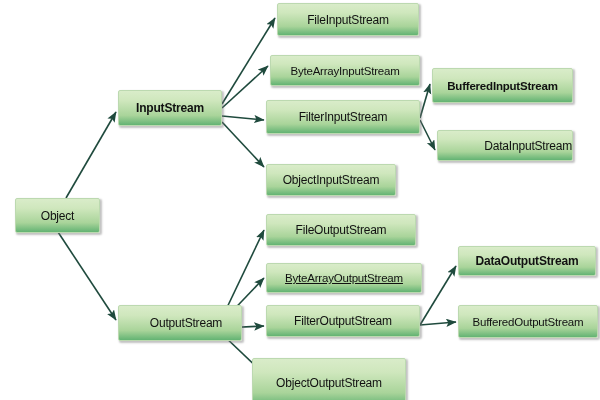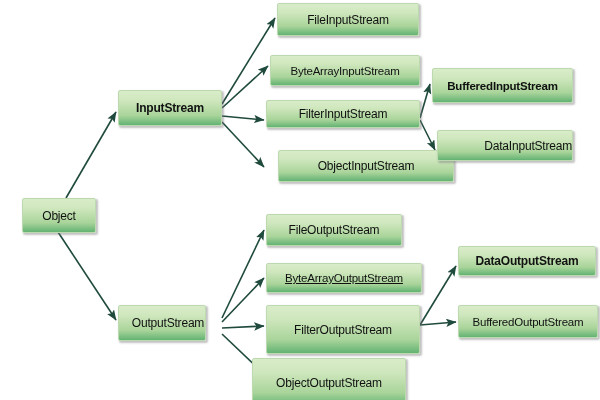--- a/index.html
+++ b/index.html
@@ -63,54 +63,54 @@
         <line x1="420" y1="120" x2="435" y2="150" stroke="#1f4a3d" stroke-width="1.6" marker-end="url(#arrowhead)"></line>
         <line x1="222" y1="318" x2="264" y2="230" stroke="#1f4a3d" stroke-width="1.6" marker-end="url(#arrowhead)"></line>
         <line x1="222" y1="322" x2="264" y2="278" stroke="#1f4a3d" stroke-width="1.6" marker-end="url(#arrowhead)"></line>
         <line x1="222" y1="328" x2="264" y2="326" stroke="#1f4a3d" stroke-width="1.6" marker-end="url(#arrowhead)"></line>
         <line x1="222" y1="334" x2="264" y2="374" stroke="#1f4a3d" stroke-width="1.6" marker-end="url(#arrowhead)"></line>
         <line x1="420" y1="325" x2="456" y2="266" stroke="#1f4a3d" stroke-width="1.6" marker-end="url(#arrowhead)"></line>
         <line x1="420" y1="325" x2="456" y2="322" stroke="#1f4a3d" stroke-width="1.6" marker-end="url(#arrowhead)"></line>
       </g>
   </svg>
   <div id="node-layer">
-      <div class="node" style="left: 22px; top: 198px; width: 74px; height: 35px;">
+      <div class="node" style="left: 15px; top: 198px; width: 85px; height: 35px;">
         <span>Object</span>
       </div>
       <div class="node" style="left: 118px; top: 90px; width: 104px; height: 36px; font-weight: bold;">
         <span>InputStream</span>
       </div>
-      <div class="node" style="left: 118px; top: 305px; width: 88px; height: 36px; padding-left: 12px;">
+      <div class="node" style="left: 118px; top: 305px; width: 124px; height: 36px; padding-left: 12px;">
         <span>OutputStream</span>
       </div>
       <div class="node" style="left: 277px; top: 3px; width: 142px; height: 33px;">
         <span>FileInputStream</span>
       </div>
       <div class="node small" style="left: 270px; top: 55px; width: 150px; height: 31px;">
         <span>ByteArrayInputStream</span>
       </div>
-      <div class="node" style="left: 266px; top: 100px; width: 154px; height: 28px;">
+      <div class="node" style="left: 266px; top: 100px; width: 154px; height: 34px;">
         <span>FilterInputStream</span>
       </div>
-      <div class="node" style="left: 266px; top: 150px; width: 176px; height: 32px; margin-left: 12px;">
+      <div class="node" style="left: 266px; top: 164px; width: 130px; height: 32px;">
         <span>ObjectInputStream</span>
       </div>
       <div class="node small" style="left: 432px; top: 68px; width: 141px; height: 35px; font-weight: bold;">
         <span>BufferedInputStream</span>
       </div>
       <div class="node" style="left: 437px; top: 130px; width: 136px; height: 31px; justify-content: flex-end;">
         <span>DataInputStream</span>
       </div>
-      <div class="node" style="left: 266px; top: 214px; width: 136px; height: 32px;">
+      <div class="node" style="left: 266px; top: 214px; width: 150px; height: 32px;">
         <span>FileOutputStream</span>
       </div>
       <div class="node small" style="left: 266px; top: 263px; width: 156px; height: 30px; text-decoration: underline;">
         <span>ByteArrayOutputStream</span>
       </div>
-      <div class="node" style="left: 266px; top: 305px; width: 154px; height: 49px; align-items: center;">
+      <div class="node" style="left: 266px; top: 305px; width: 154px; height: 32px; align-items: center;">
         <span>FilterOutputStream</span>
       </div>
       <div class="node" style="left: 252px; top: 358px; width: 154px; height: 49px;">
         <span>ObjectOutputStream</span>
       </div>
       <div class="node" style="left: 458px; top: 246px; width: 138px; height: 30px; font-weight: bold;">
         <span>DataOutputStream</span>
       </div>
       <div class="node small" style="left: 458px; top: 305px; width: 140px; height: 33px;">
         <span>BufferedOutputStream</span>

